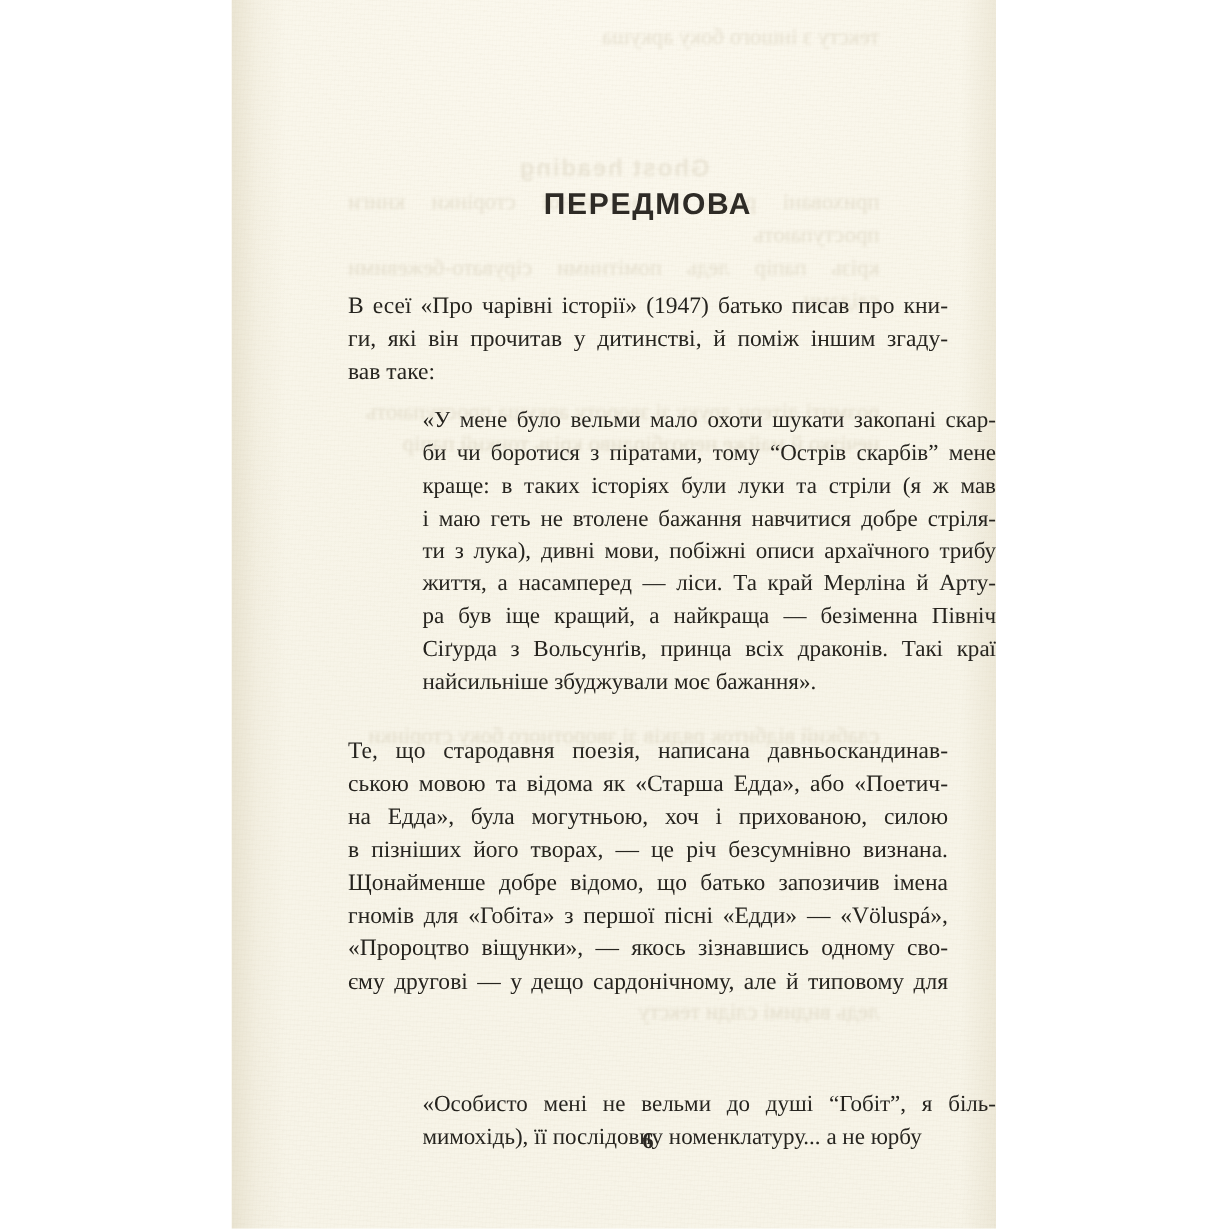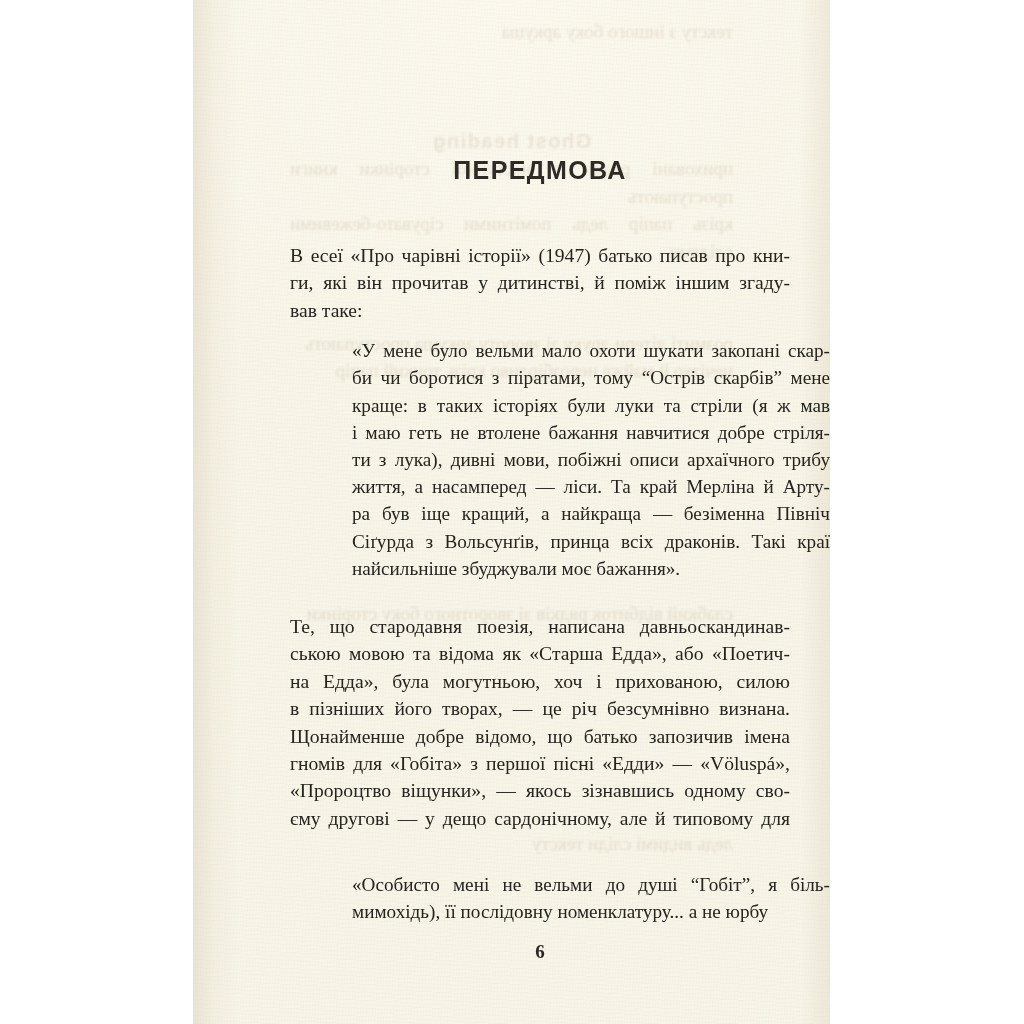--- a/index.html
+++ b/index.html
@@ -137,21 +137,21 @@
     left: 22px;
     width: 478px;
     font-family: "Liberation Serif", "DejaVu Serif", serif;
     font-size: 19.2px;
     line-height: 27.2px;
     color: #26241f;
     text-align: justify;
     text-justify: inter-word;
   }
   .quote-block.q-first { top: 318px; }
-  .quote-block.q-second { top: 852px; }
+  .quote-block.q-second { top: 888px; }
 
   .folio {
     position: absolute;
     left: 0;
     top: 941px;
     width: 500px;
     text-align: center;
     font-family: "Liberation Serif", "DejaVu Serif", serif;
     font-size: 19px;
     font-weight: bold;

